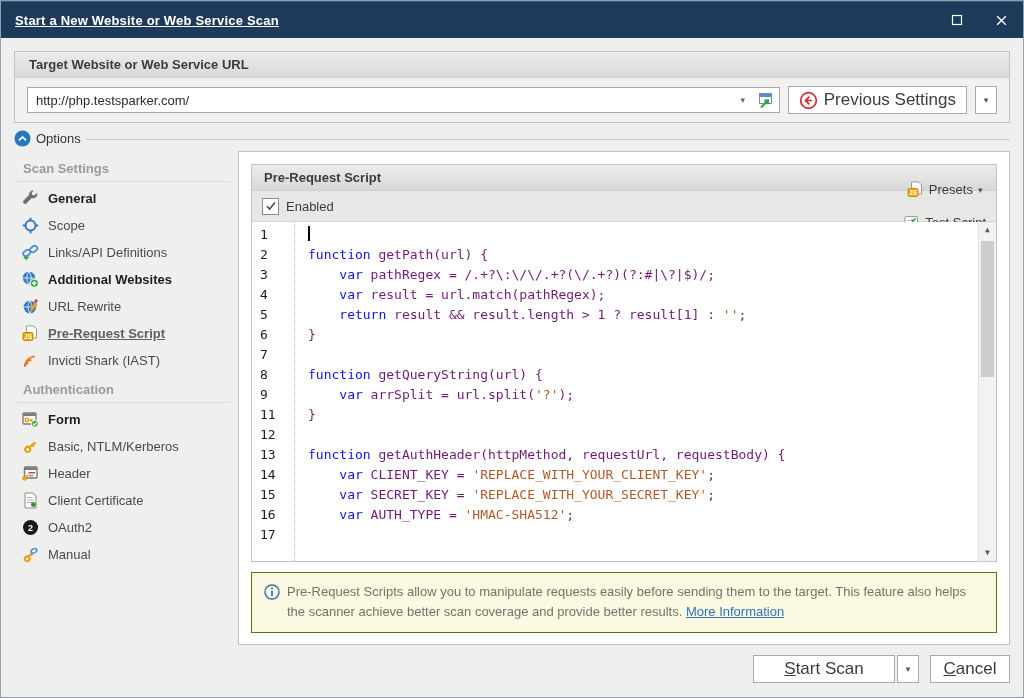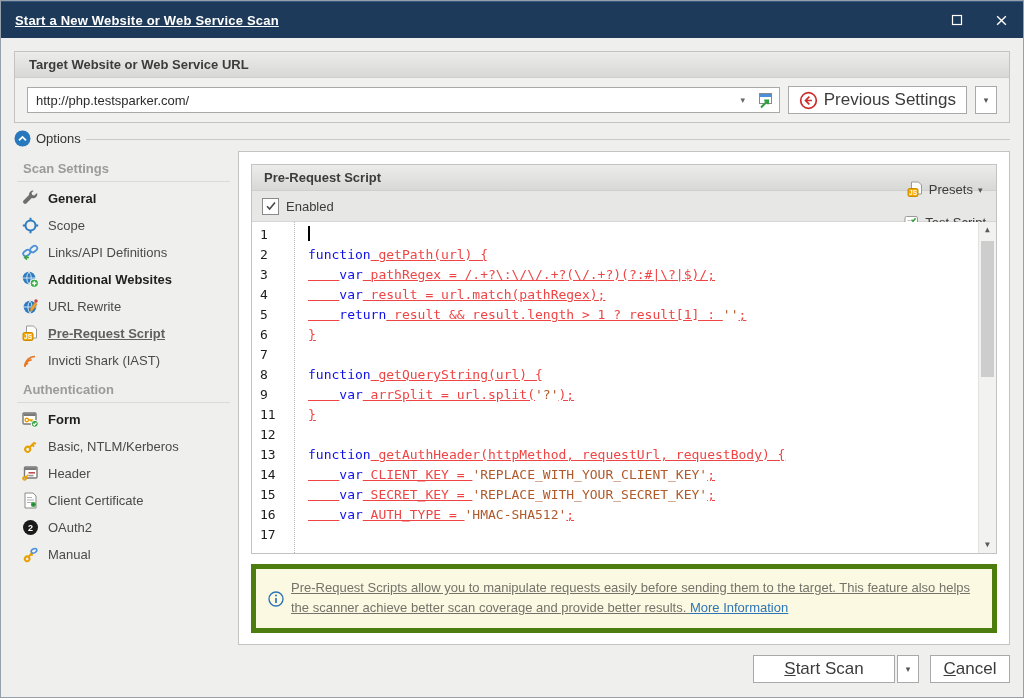--- a/index.html
+++ b/index.html
@@ -49,28 +49,28 @@
   .tiny-caret{font-size:9px;color:#555;}
   
   .editor{flex:1;display:flex;min-height:0;background:#fff;position:relative;font-family:"DejaVu Sans Mono",monospace;font-size:13px;line-height:20px;overflow:hidden;}
   .rows{flex:1;padding-top:3px;overflow:hidden;position:relative;}
   .gutter-sep{position:absolute;left:42px;top:0;bottom:0;border-left:1px dotted #b5b5b5;}
   .row{display:flex;height:20px;}
   .ln{width:34px;padding-left:8px;flex:none;color:#1c1c1c;}
   .code{padding-left:14px;white-space:pre;}
   .tok-k{color:#1010e8;}
   .tok-s{color:#b05a2b;}
-  .tok-p{color:#ef4444;text-decoration:underline;}
+  .tok-p{color:#701a75;}
   .cursor{display:inline-block;width:2px;height:15px;background:#000;vertical-align:-2px;}
   .vscroll{width:17px;flex:none;background:#f2f2f1;border-left:1px solid #e2e2e0;position:relative;}
   .varrow{height:16px;display:flex;align-items:center;justify-content:center;color:#5a5a5a;font-size:8px;}
   .varrow.down{position:absolute;bottom:0;left:0;right:0;}
   .vthumb{position:absolute;top:19px;left:2px;right:2px;height:136px;background:#cdcdcd;}
   
-  .info-box{flex:none;background:#fbf9e2;border:5px solid #4d7c0f;padding:9px 12px 10px;display:flex;gap:7px;font-size:13px;color:#73736a;line-height:20px;align-items:center;text-decoration:underline;}
+  .info-box{flex:none;background:#fbf9e2;border:1px solid #4d7c0f;padding:9px 12px 10px;display:flex;gap:7px;font-size:13px;color:#73736a;line-height:20px;align-items:flex-start;}
   .info-ic{flex:none;margin-top:2px;}
   .info-link{color:#2e75b6;text-decoration:underline;cursor:pointer;}
   
   .footer{height:48px;flex:none;display:flex;align-items:center;justify-content:flex-end;padding-bottom:4px;}
   .start-btn{width:142px;height:28px;}
   .start-drop{margin-left:2px;}
   .cancel-btn{width:80px;height:28px;margin-left:11px;}
   u{text-decoration:underline;}
 </style>
 </head>

